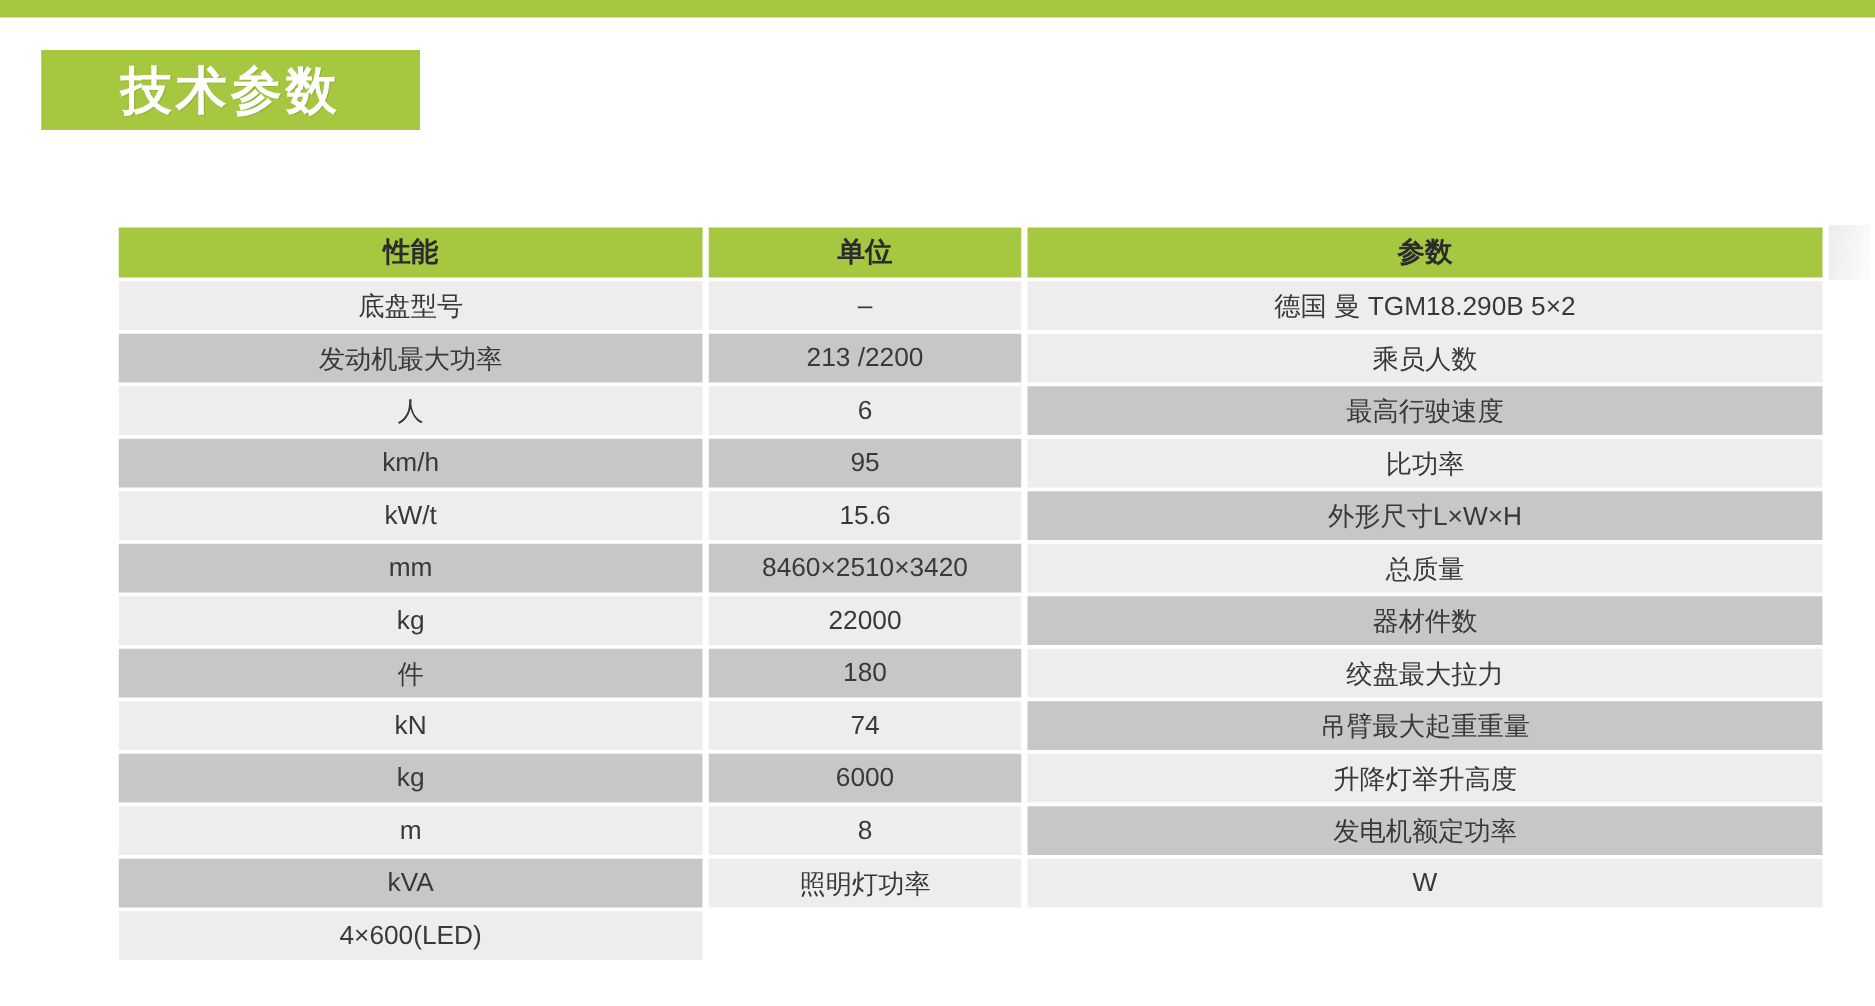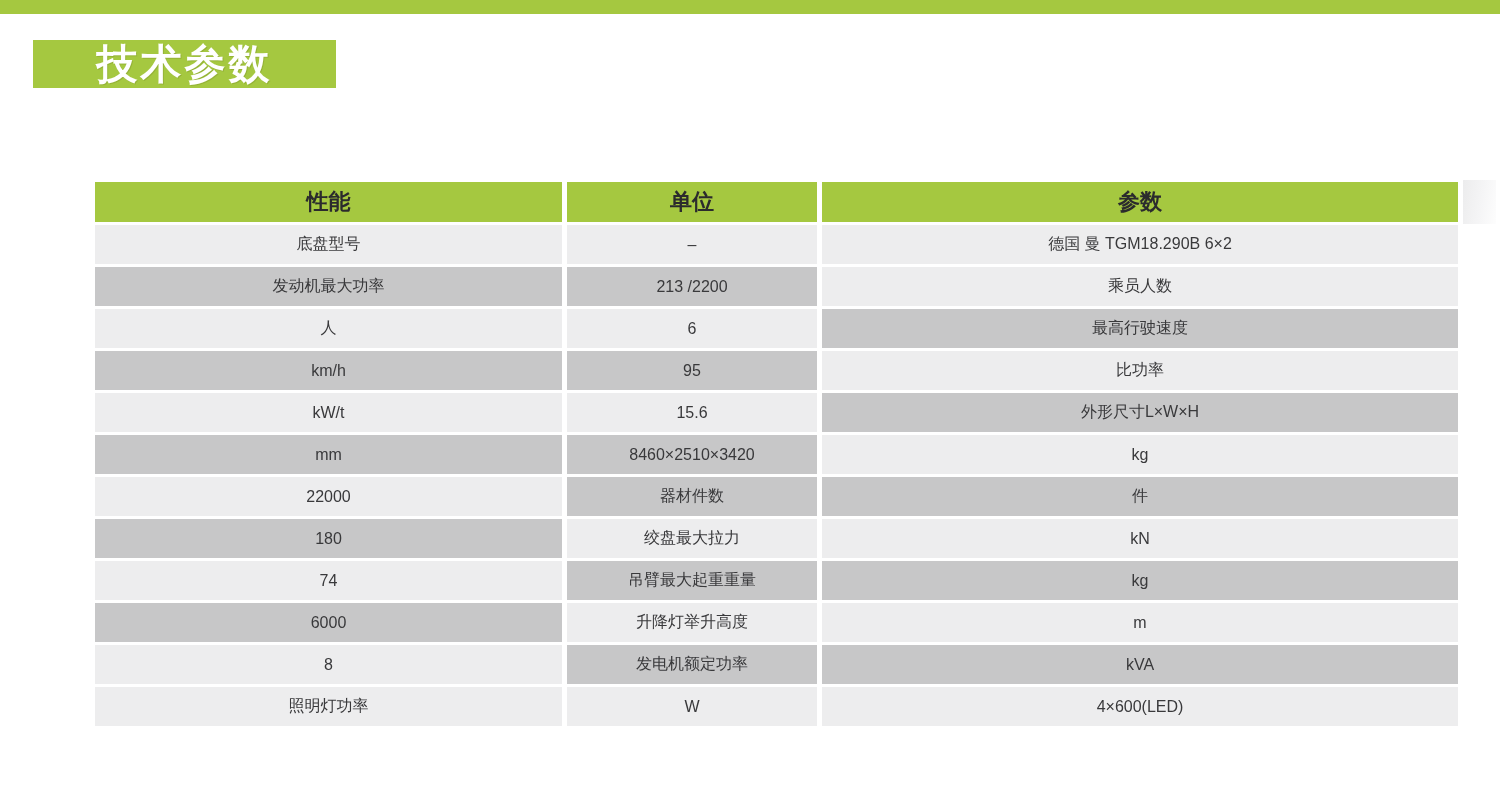--- a/index.html
+++ b/index.html
@@ -17,21 +17,21 @@
   }
   .top-strip {
     position: absolute;
     left: 0; top: 0;
     width: 1500px; height: 14px;
     background: var(--accent, #a5c840);
   }
   .title-badge {
     position: absolute;
     left: 33px; top: 40px;
-    width: 303px; height: 48px;
+    width: 303px; height: 64px;
     background: var(--accent, #a5c840);
     display: flex;
     align-items: center;
     justify-content: center;
     color: #ffffff;
     font-size: 41px;
     font-weight: bold;
     letter-spacing: 3px;
     text-shadow: 1px 1px 0 rgba(120,140,40,0.35);
   }
@@ -43,21 +43,21 @@
     grid-template-columns: 467px 250px 636px;
     grid-template-rows: 40px;
     grid-auto-rows: 39px;
     column-gap: 5px;
     row-gap: 3px;
   }
   .cell {
     display: flex;
     align-items: center;
     justify-content: center;
-    font-size: 16px;
+    font-size: 21px;
     color: var(--cell-text, #39393b);
     white-space: nowrap;
     overflow: hidden;
   }
   .cell.head {
     background: var(--accent, #a5c840);
     font-weight: bold;
     font-size: 22px;
     color: var(--header-text, #2b2b2d);
   }
@@ -79,35 +79,36 @@
 
   <div class="title-badge">技术参数</div>
 
   <div class="spec-table">
     <div class="cell head">性能</div>
     <div class="cell head">单位</div>
     <div class="cell head">参数</div>
 
   <div class="cell light">底盘型号</div>
       <div class="cell light">–</div>
-      <div class="cell light">德国 曼 TGM18.290B 6×2</div>
+      <div class="cell light">德国 曼 TGM18.290B 5×2</div>
       <div class="cell dark">发动机最大功率</div>
       <div class="cell dark">213 /2200</div>
       <div class="cell light">乘员人数</div>
       <div class="cell light">人</div>
       <div class="cell light">6</div>
       <div class="cell dark">最高行驶速度</div>
       <div class="cell dark">km/h</div>
       <div class="cell dark">95</div>
       <div class="cell light">比功率</div>
       <div class="cell light">kW/t</div>
       <div class="cell light">15.6</div>
       <div class="cell dark">外形尺寸L×W×H</div>
       <div class="cell dark">mm</div>
       <div class="cell dark">8460×2510×3420</div>
+      <div class="cell light">总质量</div>
       <div class="cell light">kg</div>
       <div class="cell light">22000</div>
       <div class="cell dark">器材件数</div>
       <div class="cell dark">件</div>
       <div class="cell dark">180</div>
       <div class="cell light">绞盘最大拉力</div>
       <div class="cell light">kN</div>
       <div class="cell light">74</div>
       <div class="cell dark">吊臂最大起重重量</div>
       <div class="cell dark">kg</div>

